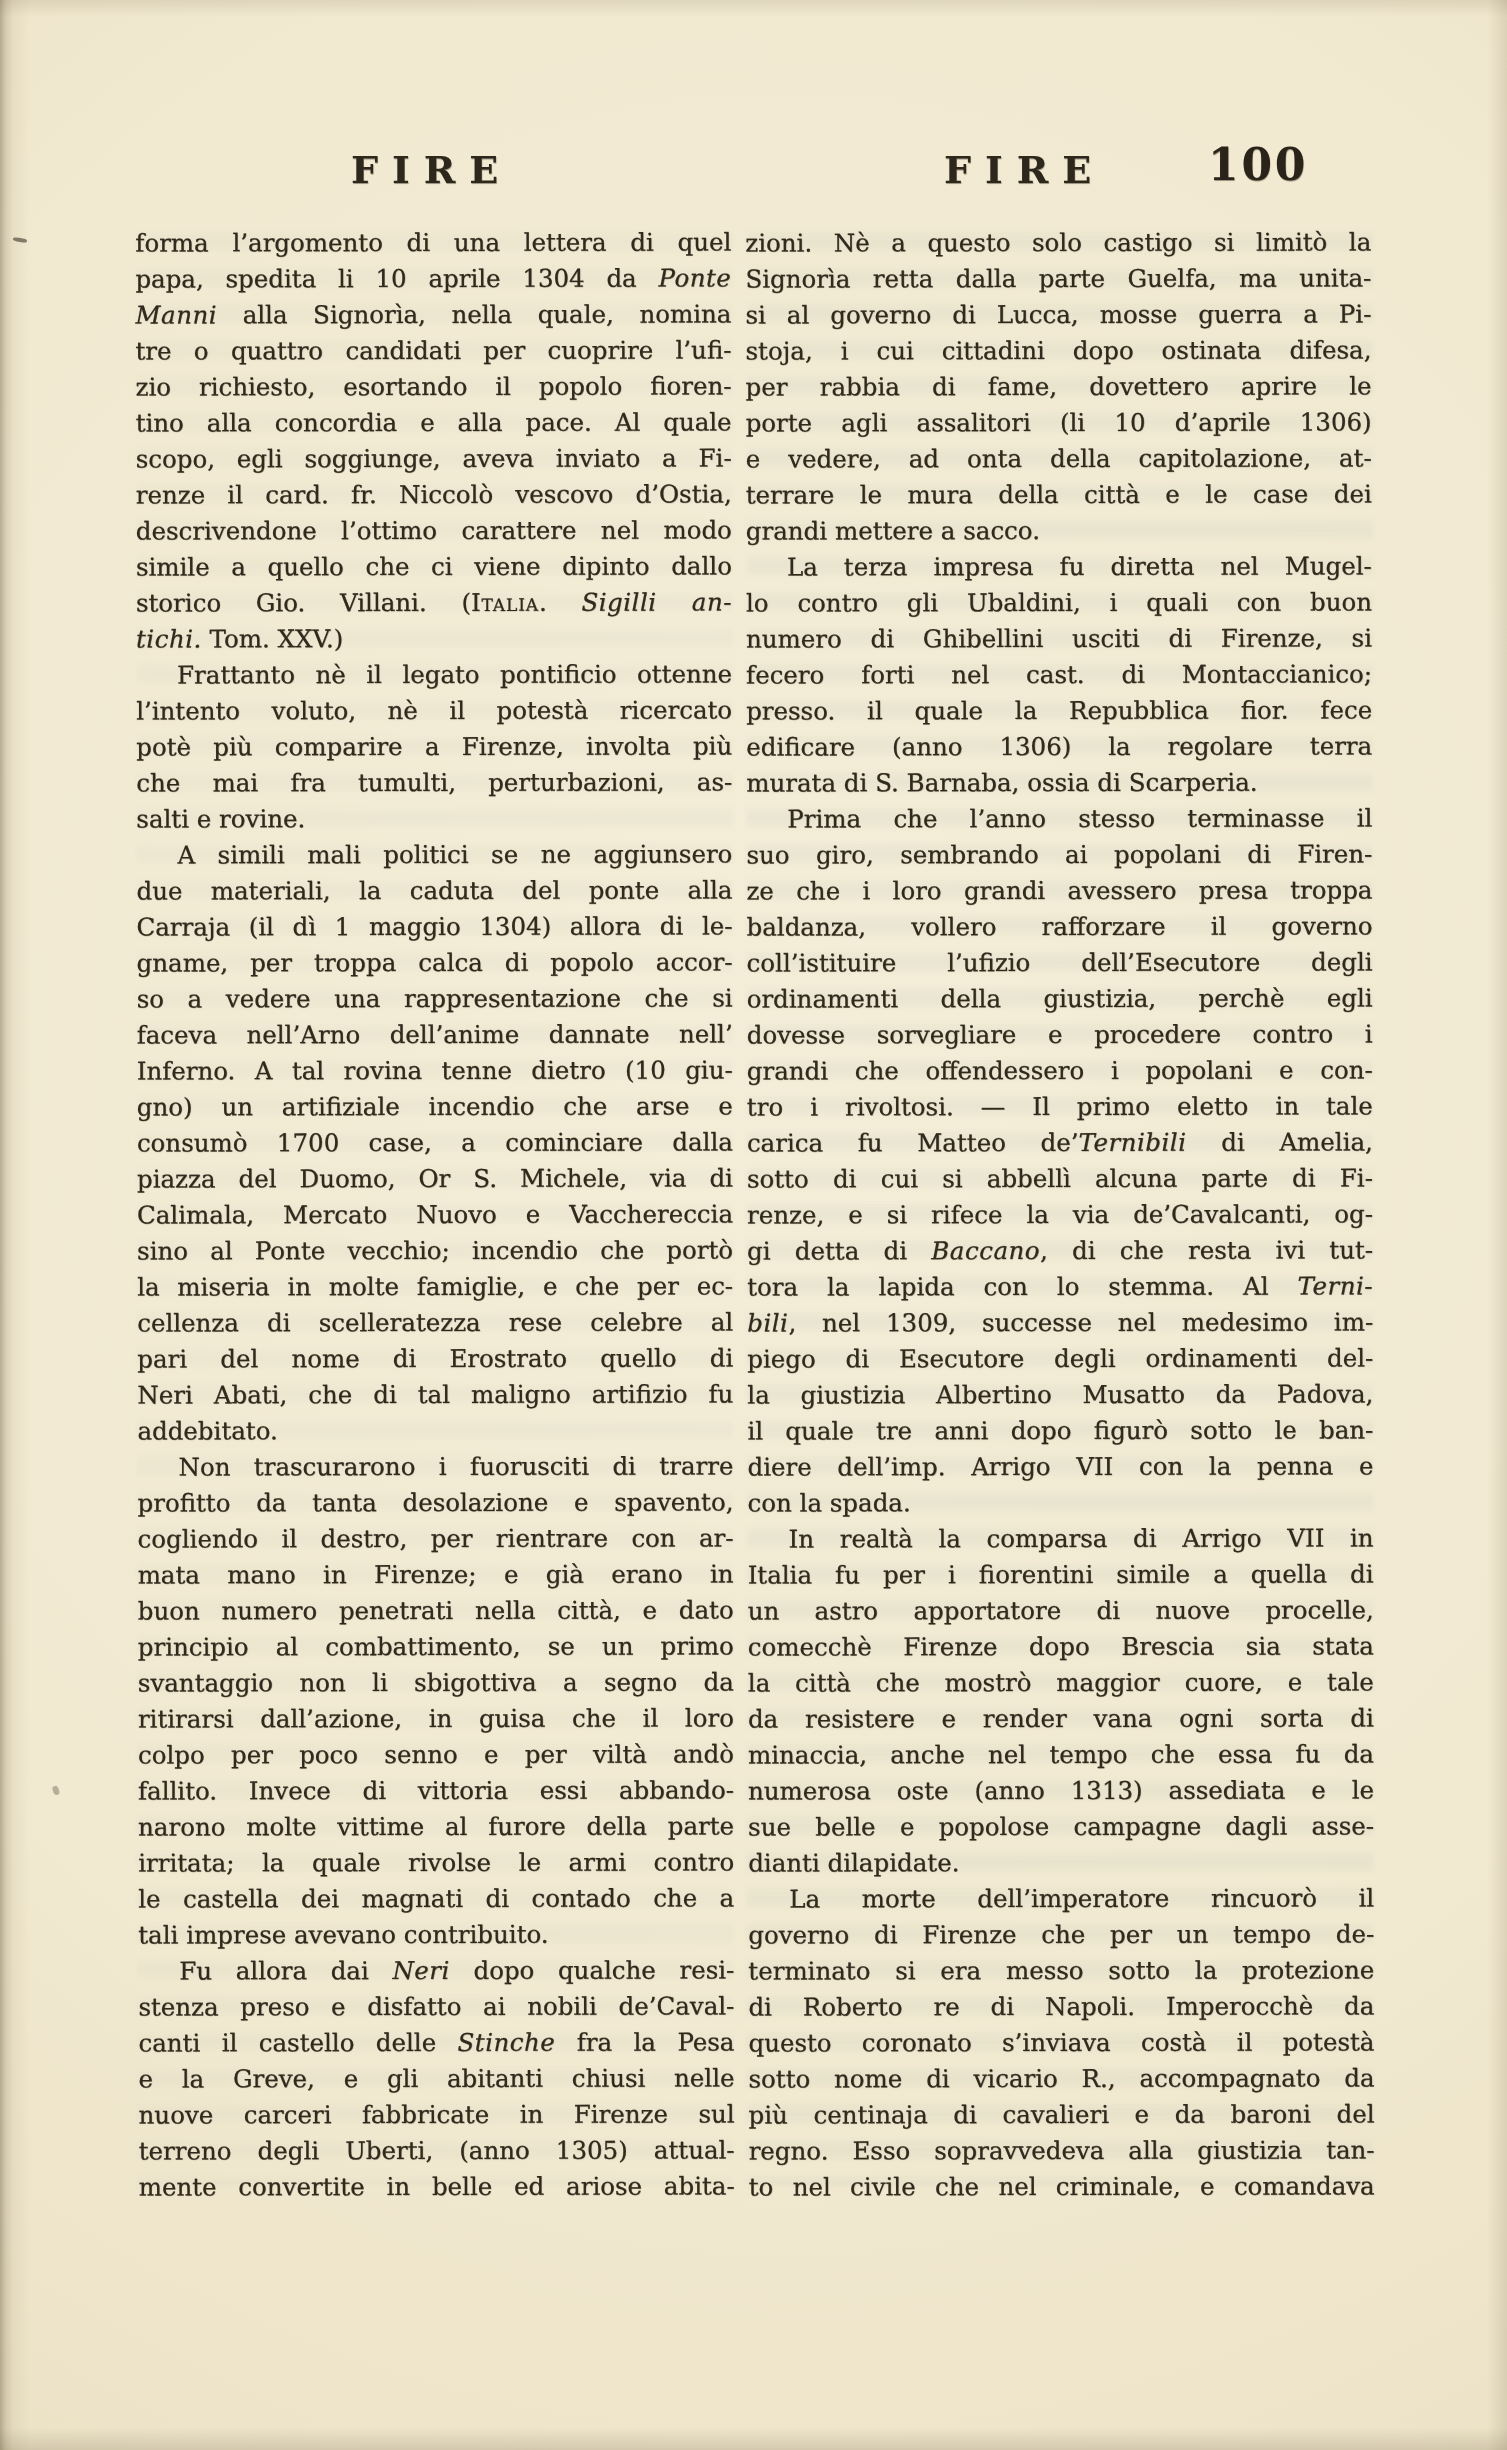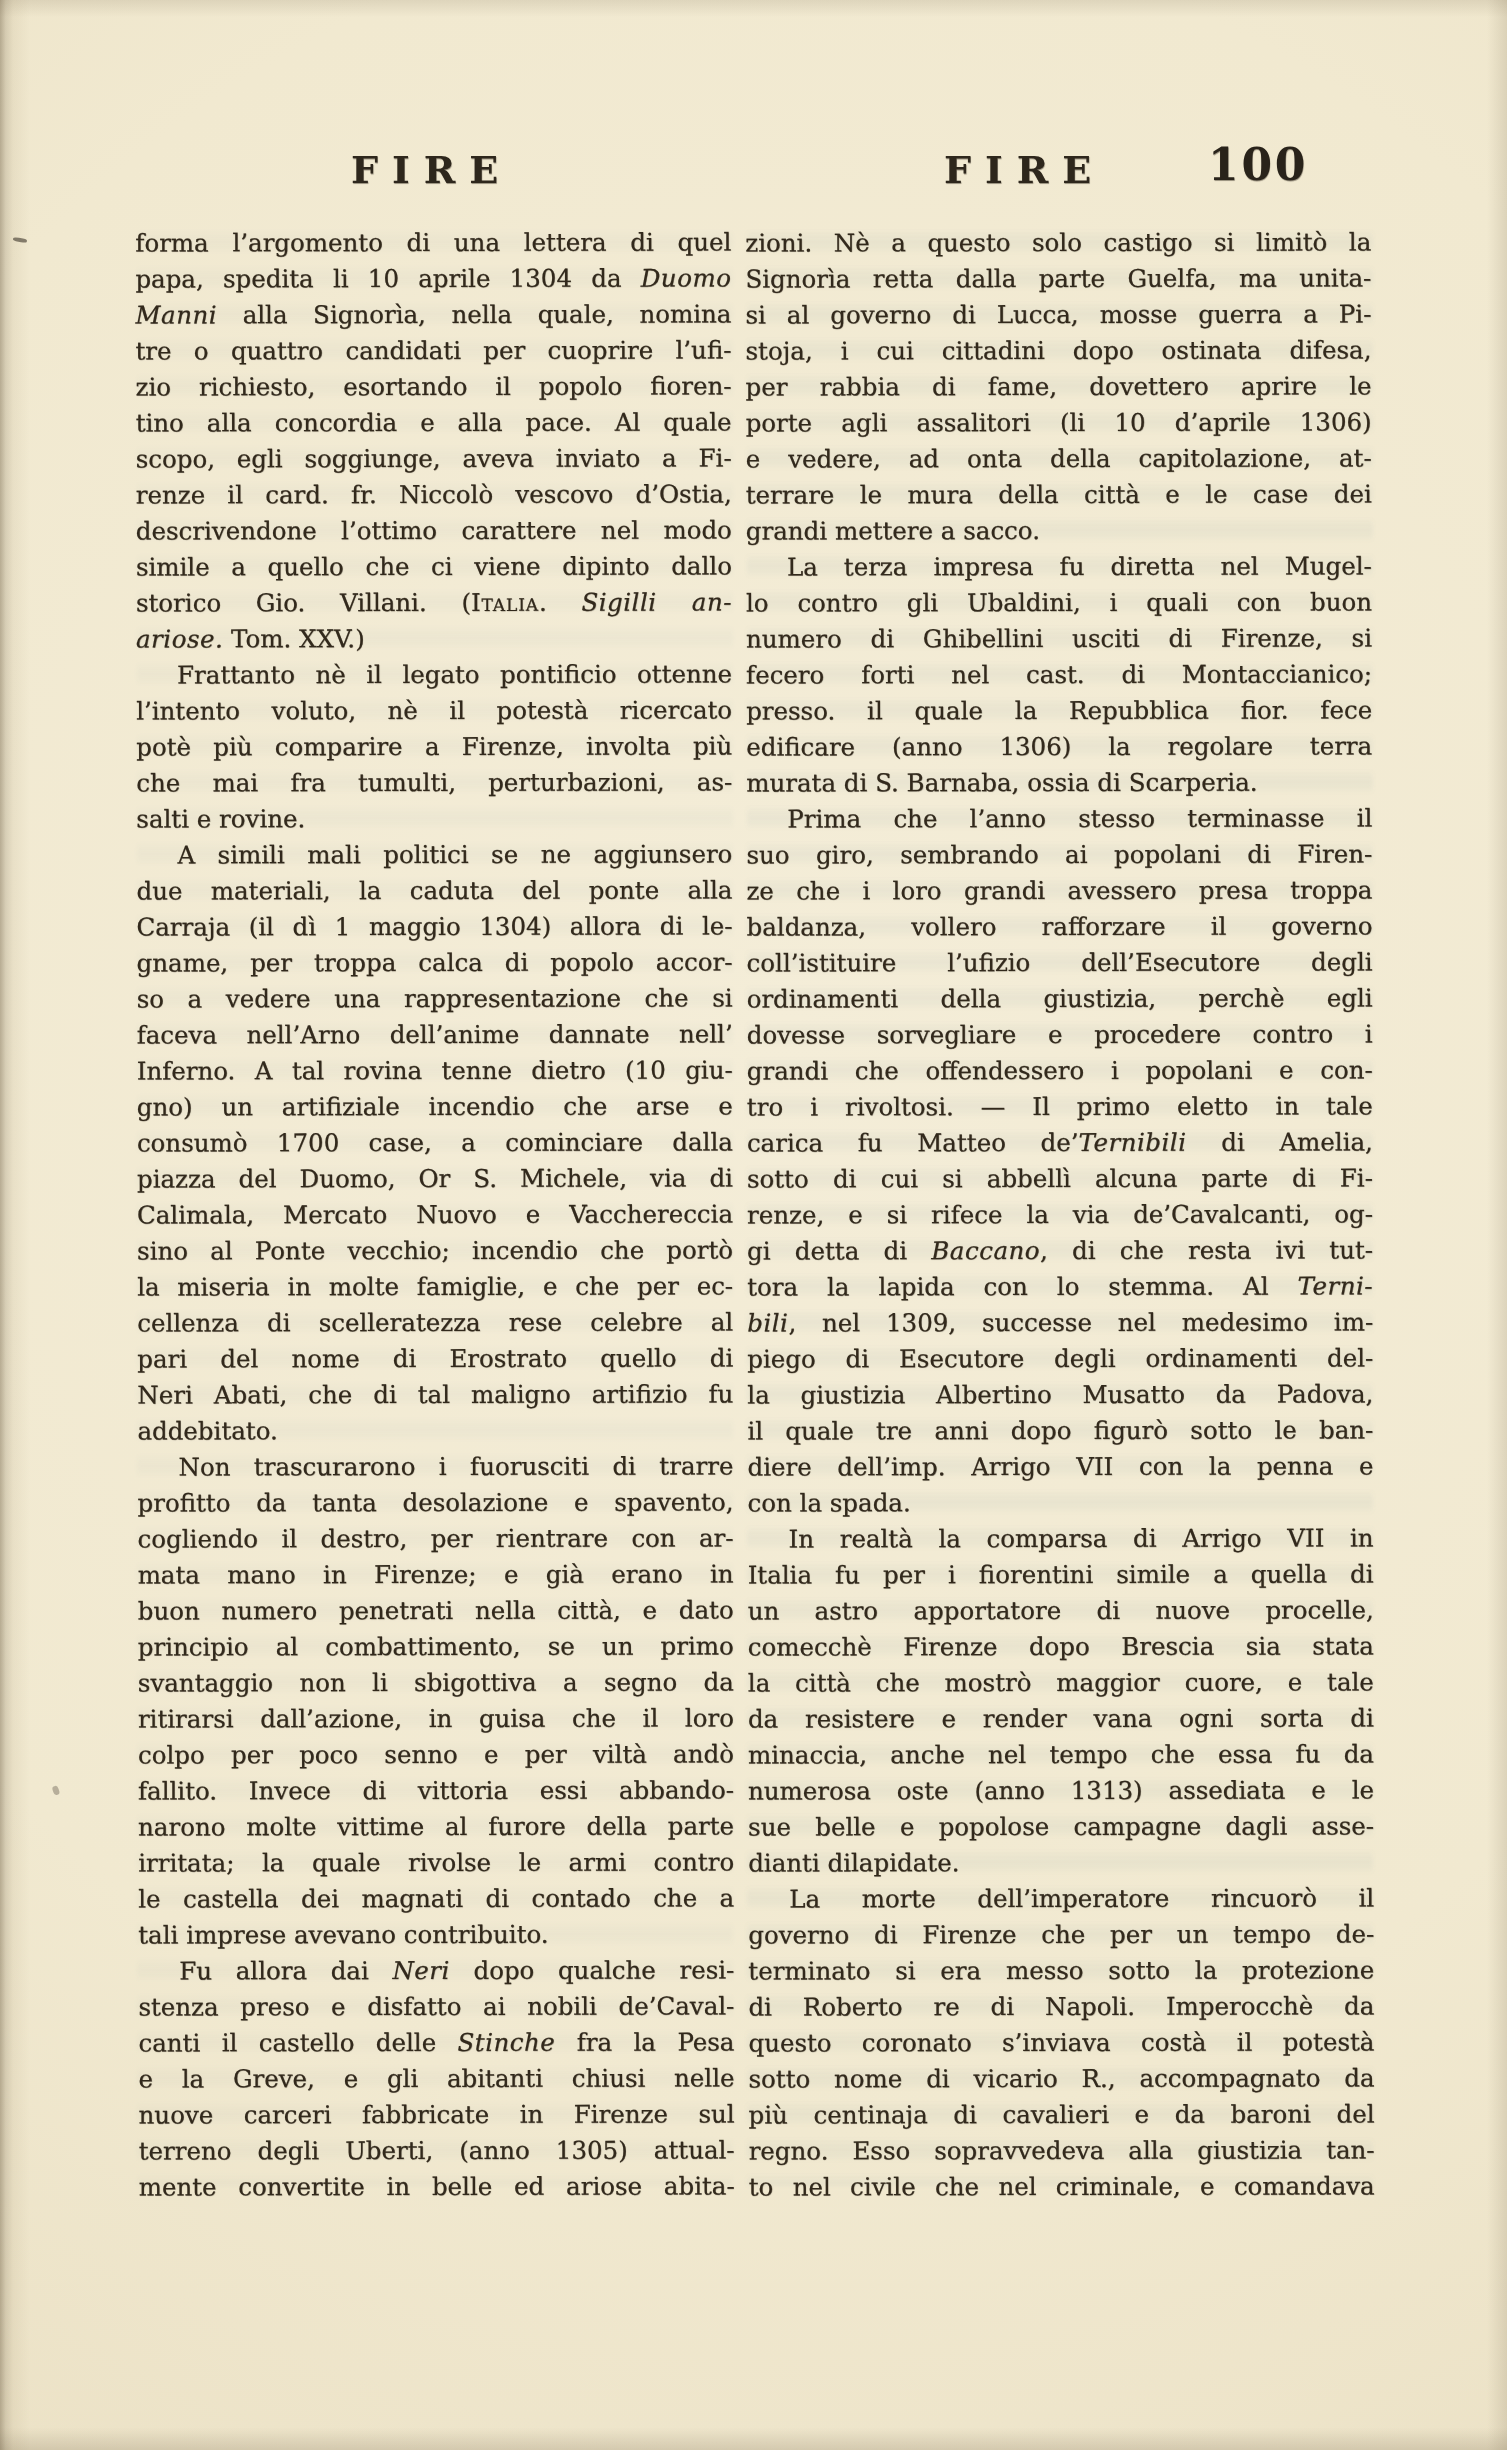--- a/index.html
+++ b/index.html
@@ -70,31 +70,31 @@
   <div class="ghost ghost-left"></div>
   <div class="ghost ghost-right"></div>
 
   <div class="hdr hdr-left">FIRE</div>
   <div class="hdr hdr-right">FIRE</div>
   <div class="hdr-num">100</div>
 
   <div class="col col-left">
       <div>
         <div class="line">forma l’argomento di una lettera di quel</div>
-        <div class="line">papa, spedita li 10 aprile 1304 da <i>Duomo</i></div>
+        <div class="line">papa, spedita li 10 aprile 1304 da <i>Ponte</i></div>
         <div class="line"><i>Manni</i> alla Signorìa, nella quale, nomina</div>
         <div class="line">tre o quattro candidati per cuoprire l’ufi-</div>
         <div class="line">zio richiesto, esortando il popolo fioren-</div>
         <div class="line">tino alla concordia e alla pace. Al quale</div>
         <div class="line">scopo, egli soggiunge, aveva inviato a Fi-</div>
         <div class="line">renze il card. fr. Niccolò vescovo d’Ostia,</div>
         <div class="line">descrivendone l’ottimo carattere nel modo</div>
         <div class="line">simile a quello che ci viene dipinto dallo</div>
         <div class="line">storico Gio. Villani. (<span class="sc">Italia</span>. <i>Sigilli an-</i></div>
-        <div class="line end"><i>ariose.</i> Tom. XXV.)</div>
+        <div class="line end"><i>tichi.</i> Tom. XXV.)</div>
       </div>
       <div>
         <div class="line ind">Frattanto nè il legato pontificio ottenne</div>
         <div class="line">l’intento voluto, nè il potestà ricercato</div>
         <div class="line">potè più comparire a Firenze, involta più</div>
         <div class="line">che mai fra tumulti, perturbazioni, as-</div>
         <div class="line end">salti e rovine.</div>
       </div>
       <div>
         <div class="line ind">A simili mali politici se ne aggiunsero</div>

